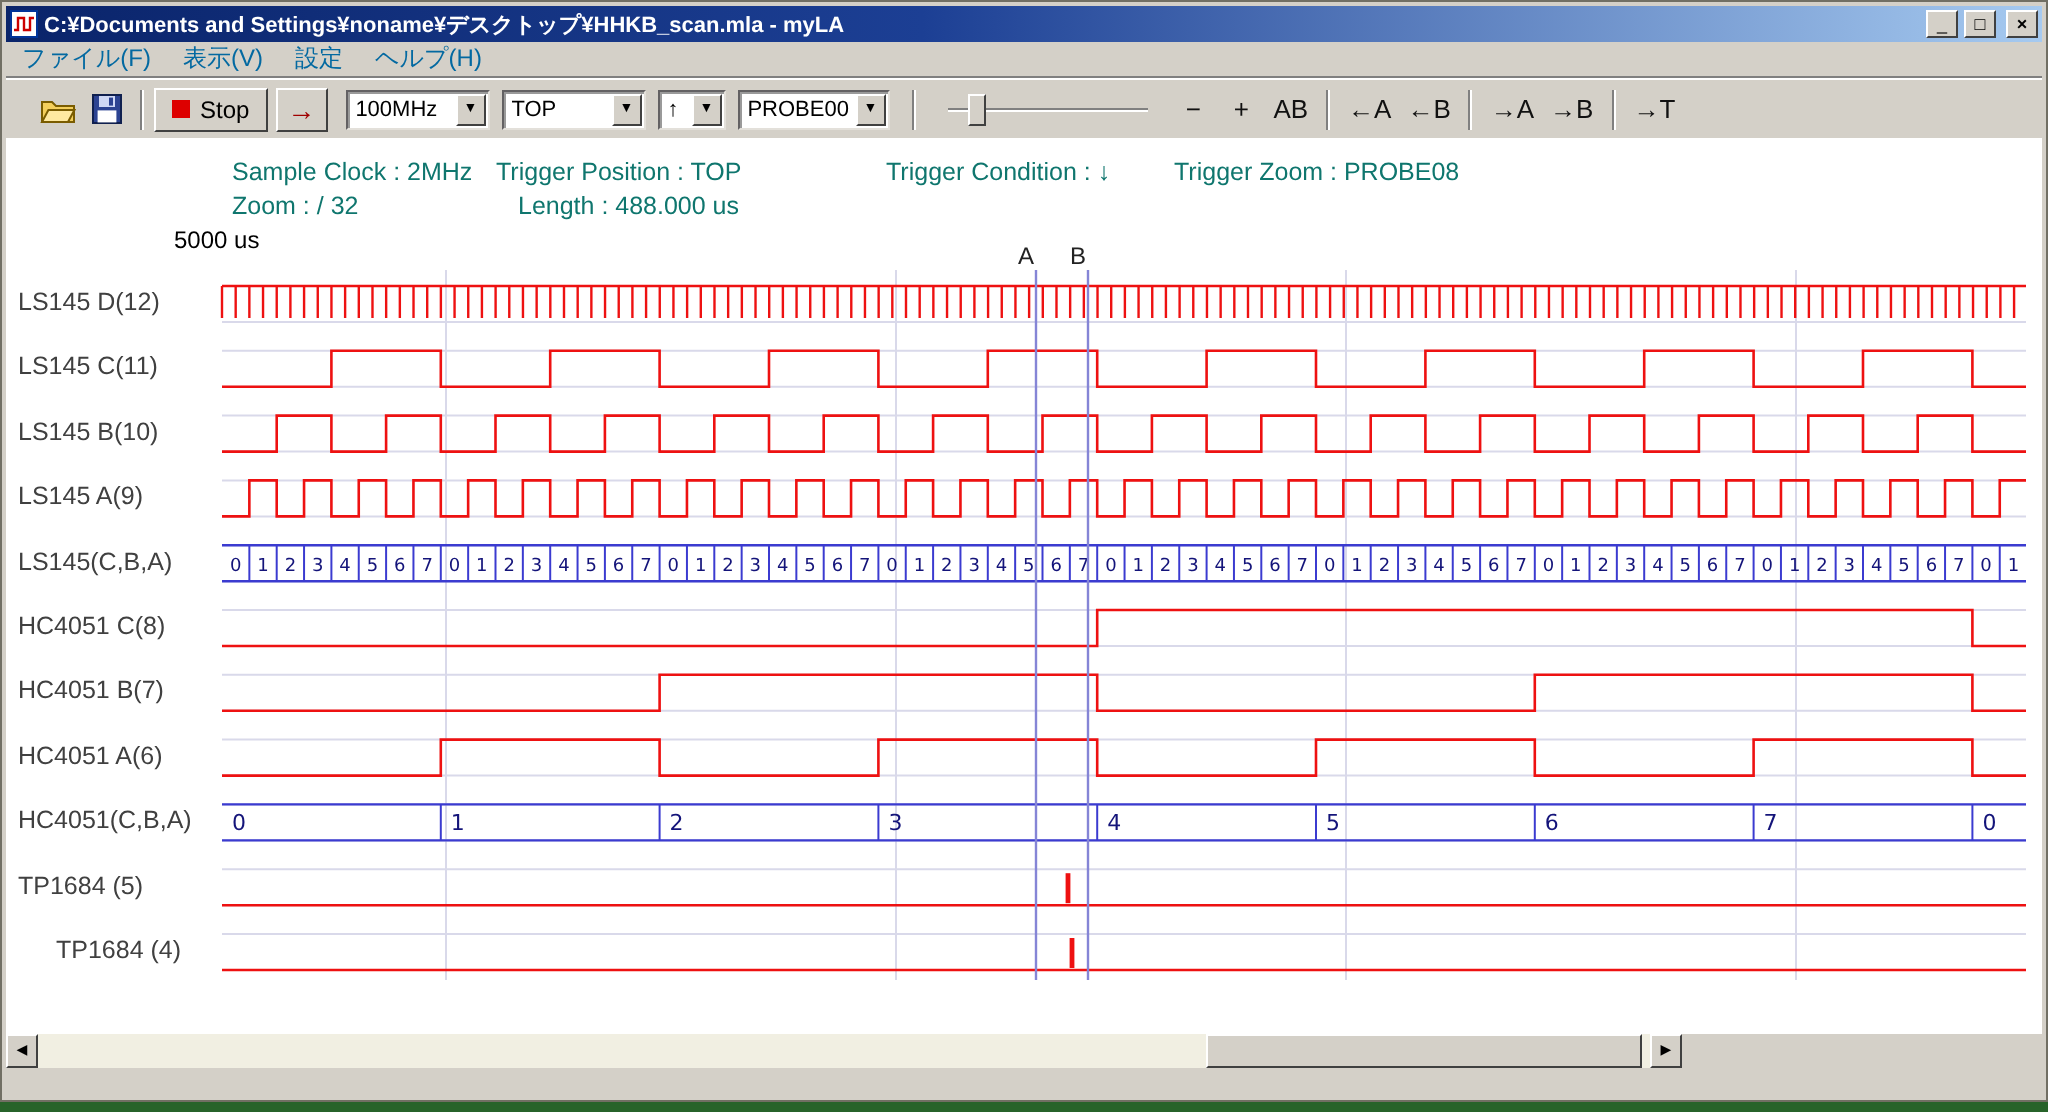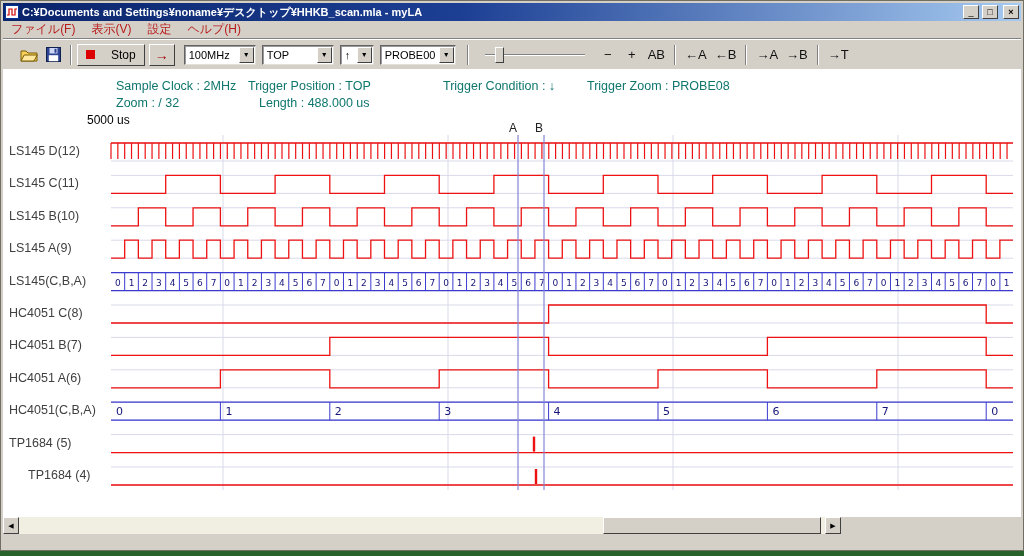--- a/index.html
+++ b/index.html
@@ -4,25 +4,25 @@
 <style>
 *{margin:0;padding:0;box-sizing:border-box;}
 html,body{width:1024px;height:556px;overflow:hidden;}
 body{background:#27632a;position:relative;font-family:"Liberation Sans",sans-serif;}
 .window{position:absolute;left:0;top:0;width:1024px;height:551px;background:#d4d0c8;border:1px solid #716f64;padding-left:18px;}
 .titlebar{position:absolute;left:2px;top:2px;right:2px;height:18px;background:linear-gradient(90deg,#0a246a 0%,#1c3f94 45%,#a6caf0 100%);display:flex;align-items:center;padding:0 2px;gap:3px;}
 .title-text{color:#fff;font-size:11px;font-weight:bold;flex:1;white-space:nowrap;overflow:hidden;}
 .tb-ctrl{width:16px;height:14px;background:#d4d0c8;border:1px solid;border-color:#fff #404040 #404040 #fff;font-size:9px;line-height:12px;text-align:center;color:#000;flex:none;}
 .tb-ctrl.close{margin-left:2px;font-weight:bold;}
 .menubar{position:absolute;left:2px;top:20px;right:2px;height:18px;display:flex;align-items:center;font-size:12px;border-bottom:1px solid #808080;box-shadow:0 1px 0 #fff;background:#d4d0c8;}
-.menu-item{padding:1px 8px;color:#b91c1c;}
+.menu-item{padding:1px 8px;color:#0369a1;}
 .toolbar{position:absolute;left:2px;top:39px;right:2px;height:29px;display:flex;align-items:center;padding-left:14px;background:#d4d0c8;}
 .tb-icon{width:24px;height:22px;background:transparent;border:none;display:flex;align-items:center;justify-content:center;}
 .tsep{width:2px;height:20px;border-left:1px solid #808080;border-right:1px solid #fff;margin:0 5px;}
-.stop-btn{height:22px;display:flex;align-items:center;gap:16px;padding:0 8px;background:#d4d0c8;border:1px solid;border-color:#fff #404040 #404040 #fff;font-size:12px;margin-right:4px;color:#000;}
+.stop-btn{height:22px;display:flex;align-items:center;gap:5px;padding:0 8px;background:#d4d0c8;border:1px solid;border-color:#fff #404040 #404040 #fff;font-size:12px;margin-right:4px;color:#000;}
 .stop-sq{width:9px;height:9px;background:#dd0000;display:inline-block;}
 .run-btn{height:22px;width:26px;background:#d4d0c8;border:1px solid;border-color:#fff #404040 #404040 #fff;font-size:14px;font-weight:bold;color:#a00000;margin-right:9px;}
 .combo{height:20px;background:#fff;border:1px solid;border-color:#636163 #e3e0da #e3e0da #636163;box-shadow:inset 1px 1px 0 #9a9a9a;display:flex;align-items:center;margin-right:6px;}
 .cval{flex:1;font-size:11px;padding-left:4px;white-space:nowrap;color:#000;}
 .carrow{width:15px;height:16px;margin:1px;background:#d4d0c8;border:1px solid;border-color:#fff #404040 #404040 #fff;font-size:7px;text-align:center;line-height:14px;color:#000;}
 .w72{width:72px;}.w34{width:34px;}.w76{width:76px;}
 .slider{width:104px;height:22px;position:relative;margin:0 9px;}
 .slider-track{position:absolute;left:2px;right:2px;top:10px;height:2px;border-top:1px solid #808080;border-bottom:1px solid #fff;}
 .slider-thumb{position:absolute;left:12px;top:3px;width:9px;height:16px;background:#d4d0c8;border:1px solid;border-color:#fff #404040 #404040 #fff;}
 .tbtn{height:22px;min-width:24px;padding:0 4px;background:transparent;border:none;font-size:13px;color:#111;}

